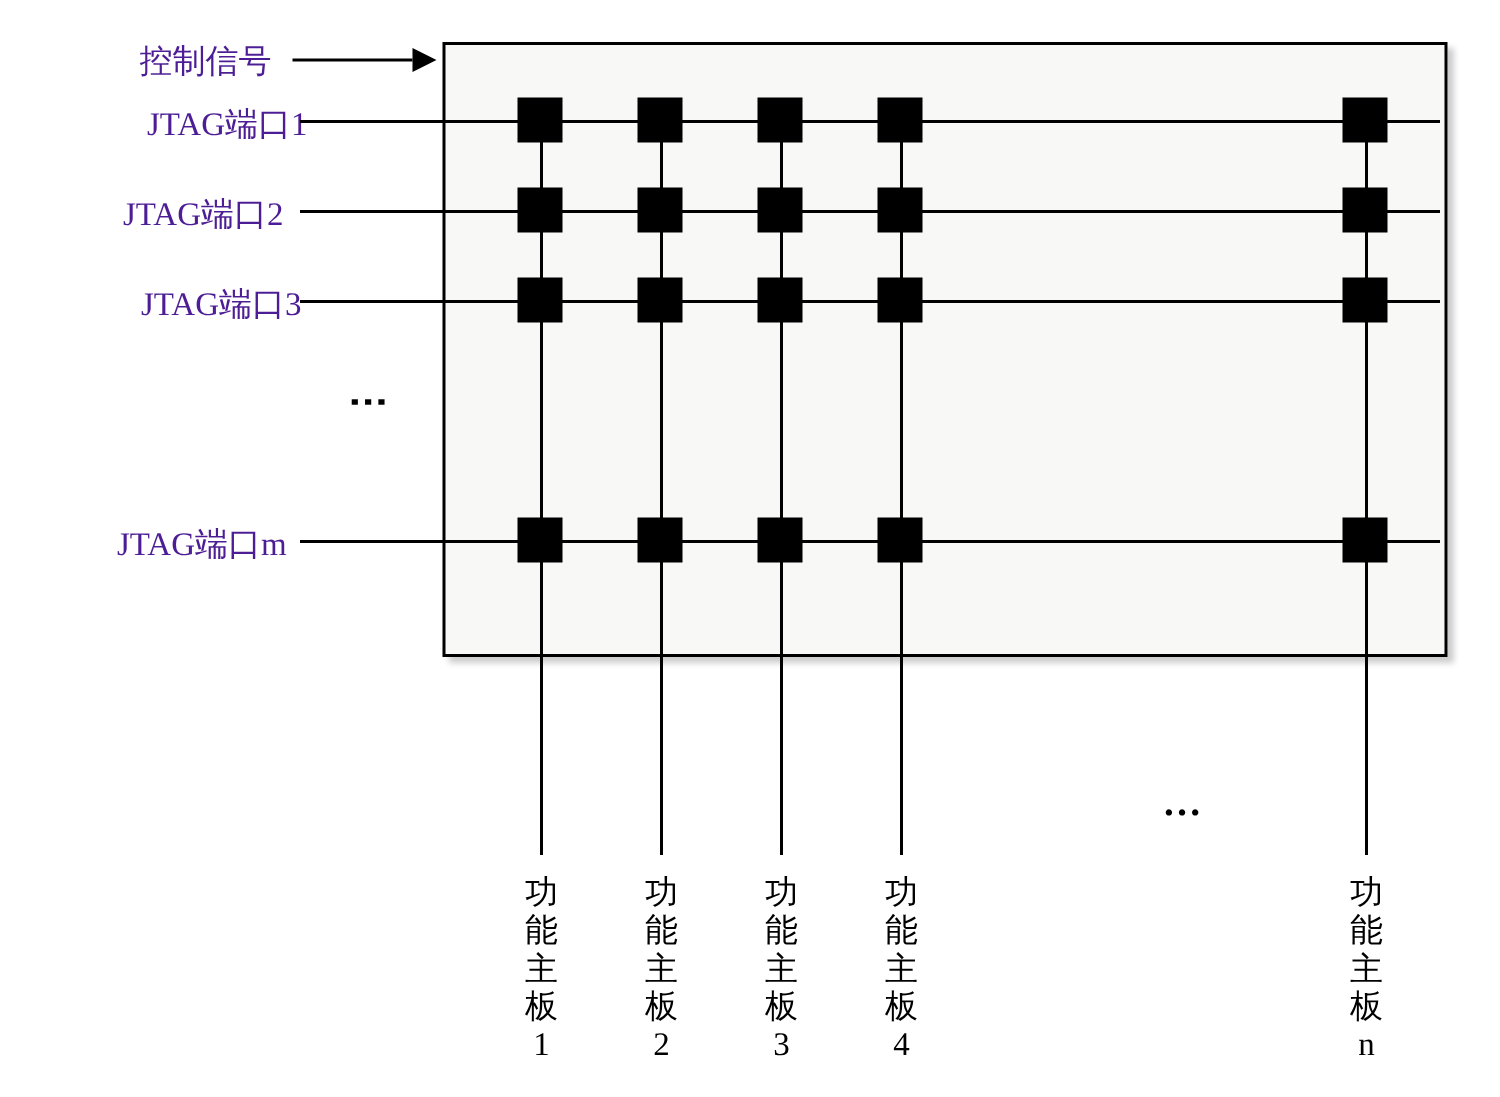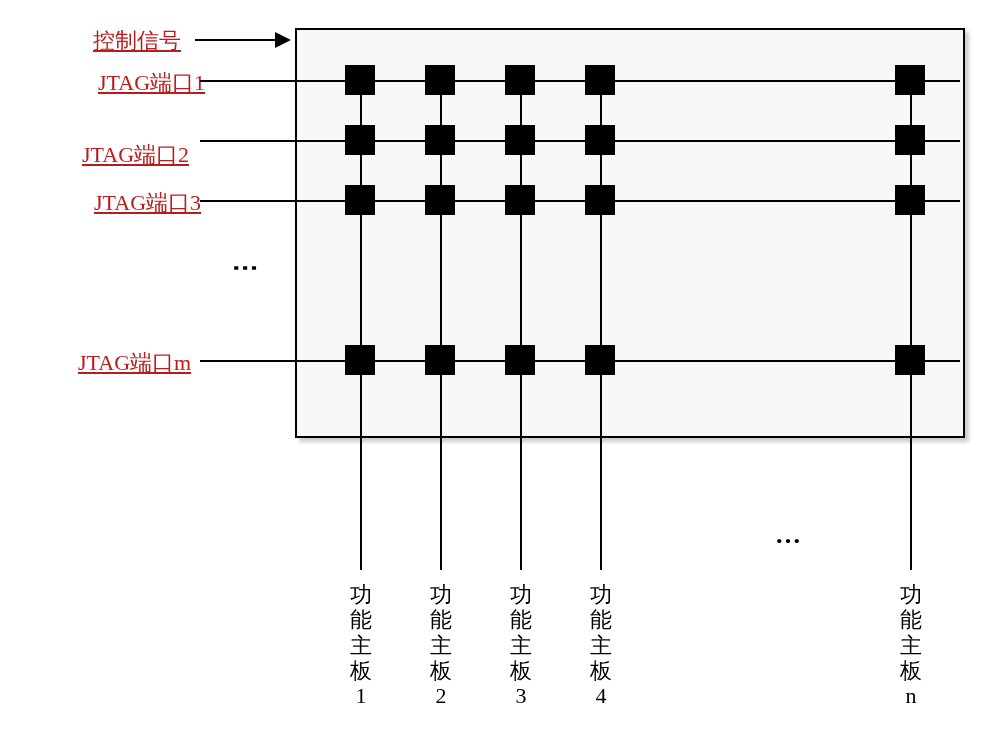--- a/index.html
+++ b/index.html
@@ -16,22 +16,21 @@
       top: 28px;
       width: 670px;
       height: 410px;
       border: 2px solid #000;
       background: #f8f8f7;
       box-shadow: 4px 4px 4px rgba(0,0,0,0.2);
     }
     .row-label {
       position: absolute;
       font-size: 22px;
-      color: #b91c1c;
-      text-decoration: underline;
+      color: #4c1d95;
     }
     .h-line {
       position: absolute;
       height: 2px;
       background: #000;
     }
     .v-line {
       position: absolute;
       width: 2px;
       background: #000;
@@ -77,21 +76,21 @@
 </head>
 <body>
 
 <div class="matrix-box"></div>
 
 <span class="row-label" style="left:93px; top:26px;">控制信号</span>
 <div class="arrow-line" style="left:195px; top:39px; width:80px;"></div>
 <div class="arrow-head" style="left:275px; top:32px;"></div>
 
 <span class="row-label" style="left:98px; top:68px;">JTAG端口1</span>
-<span class="row-label" style="left:82px; top:140px;">JTAG端口2</span>
+<span class="row-label" style="left:82px; top:128px;">JTAG端口2</span>
 <span class="row-label" style="left:94px; top:188px;">JTAG端口3</span>
 <span class="row-label" style="left:78px; top:348px;">JTAG端口m</span>
 
 <span class="v-ellipsis" style="left:230px; top:255px; writing-mode: vertical-rl;">⋮</span>
 
 <div class="h-line" style="left:200px; top:80px;  width:760px;"></div>
 <div class="h-line" style="left:200px; top:140px; width:760px;"></div>
 <div class="h-line" style="left:200px; top:200px; width:760px;"></div>
 <div class="h-line" style="left:200px; top:360px; width:760px;"></div>
 

